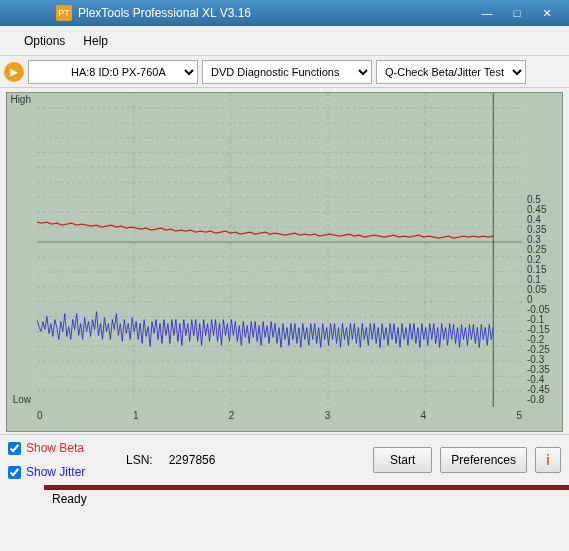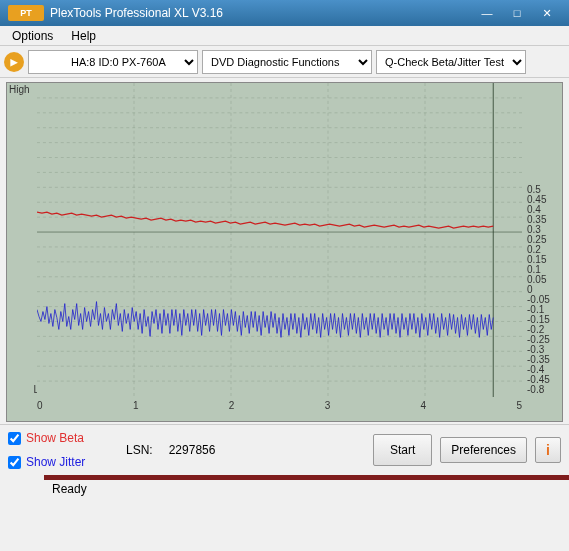--- a/index.html
+++ b/index.html
@@ -10,32 +10,32 @@
       background: linear-gradient(to bottom, #4a90c8, #2d6ea0);
       color: white;
       display: flex;
       align-items: center;
       justify-content: space-between;
       padding: 0 8px;
       height: 26px;
       user-select: none;
     }
     .title-bar-left { display: flex; align-items: center; gap: 6px; font-size: 12px; font-weight: normal; }
-    .title-icon { width: 36px; height: 16px; background: #e8a020; border-radius: 2px; display: flex; align-items: center; justify-content: center; font-size: 9px; color: white; font-weight: bold; }
+    .title-icon { width: 16px; height: 16px; background: #e8a020; border-radius: 2px; display: flex; align-items: center; justify-content: center; font-size: 9px; color: white; font-weight: normal; margin-left: 48px; }
     .title-controls { display: flex; gap: 2px; }
     .title-btn { width: 28px; height: 18px; display: flex; align-items: center; justify-content: center; color: white; font-size: 11px; cursor: pointer; border-radius: 2px; }
 
     
     .menu-bar {
       background: #f0f0f0;
       border-bottom: 1px solid #ccc;
       display: flex;
       align-items: center;
-      height: 20px;
-      padding: 0 4px;
+      height: 30px;
+      padding: 0 16px;
       gap: 2px;
     }
     .menu-item { padding: 2px 8px; cursor: pointer; font-size: 12px; border-radius: 2px; }
 
     
     .toolbar {
       background: #f0f0f0;
       border-bottom: 1px solid #ccc;
       display: flex;
       align-items: center;
@@ -71,21 +71,21 @@
       overflow: hidden;
     }
     .chart-canvas {
       width: 100%;
       height: 100%;
     }
     .y-axis-left {
       position: absolute;
       top: 0; left: 0; width: 30px; bottom: 24px;
       display: flex;
-      flex-direction: row;
+      flex-direction: column;
       justify-content: space-between;
       font-size: 10px;
       color: #333;
       padding: 2px 2px;
     }
     .y-label { text-align: right; padding-right: 4px; line-height: 1; }
     .y-axis-right {
       position: absolute;
       top: 0; right: 0; width: 40px; bottom: 24px;
       display: flex;
@@ -124,21 +124,21 @@
     .lsn-area { display: flex; align-items: center; gap: 16px; font-size: 12px; }
     .lsn-value { font-weight: normal; }
     .spacer { flex: 1; }
     .btn-start {
       padding: 0 16px;
       background: linear-gradient(to bottom, #f8f8f8, #e0e0e0);
       border: 1px solid #999;
       border-radius: 2px;
       font-size: 12px;
       cursor: pointer;
-      height: 32px;
+      height: 26px;
     }
     .btn-preferences {
       padding: 4px 10px;
       background: linear-gradient(to bottom, #f8f8f8, #e0e0e0);
       border: 1px solid #999;
       border-radius: 2px;
       font-size: 12px;
       cursor: pointer;
       height: 26px;
     }

